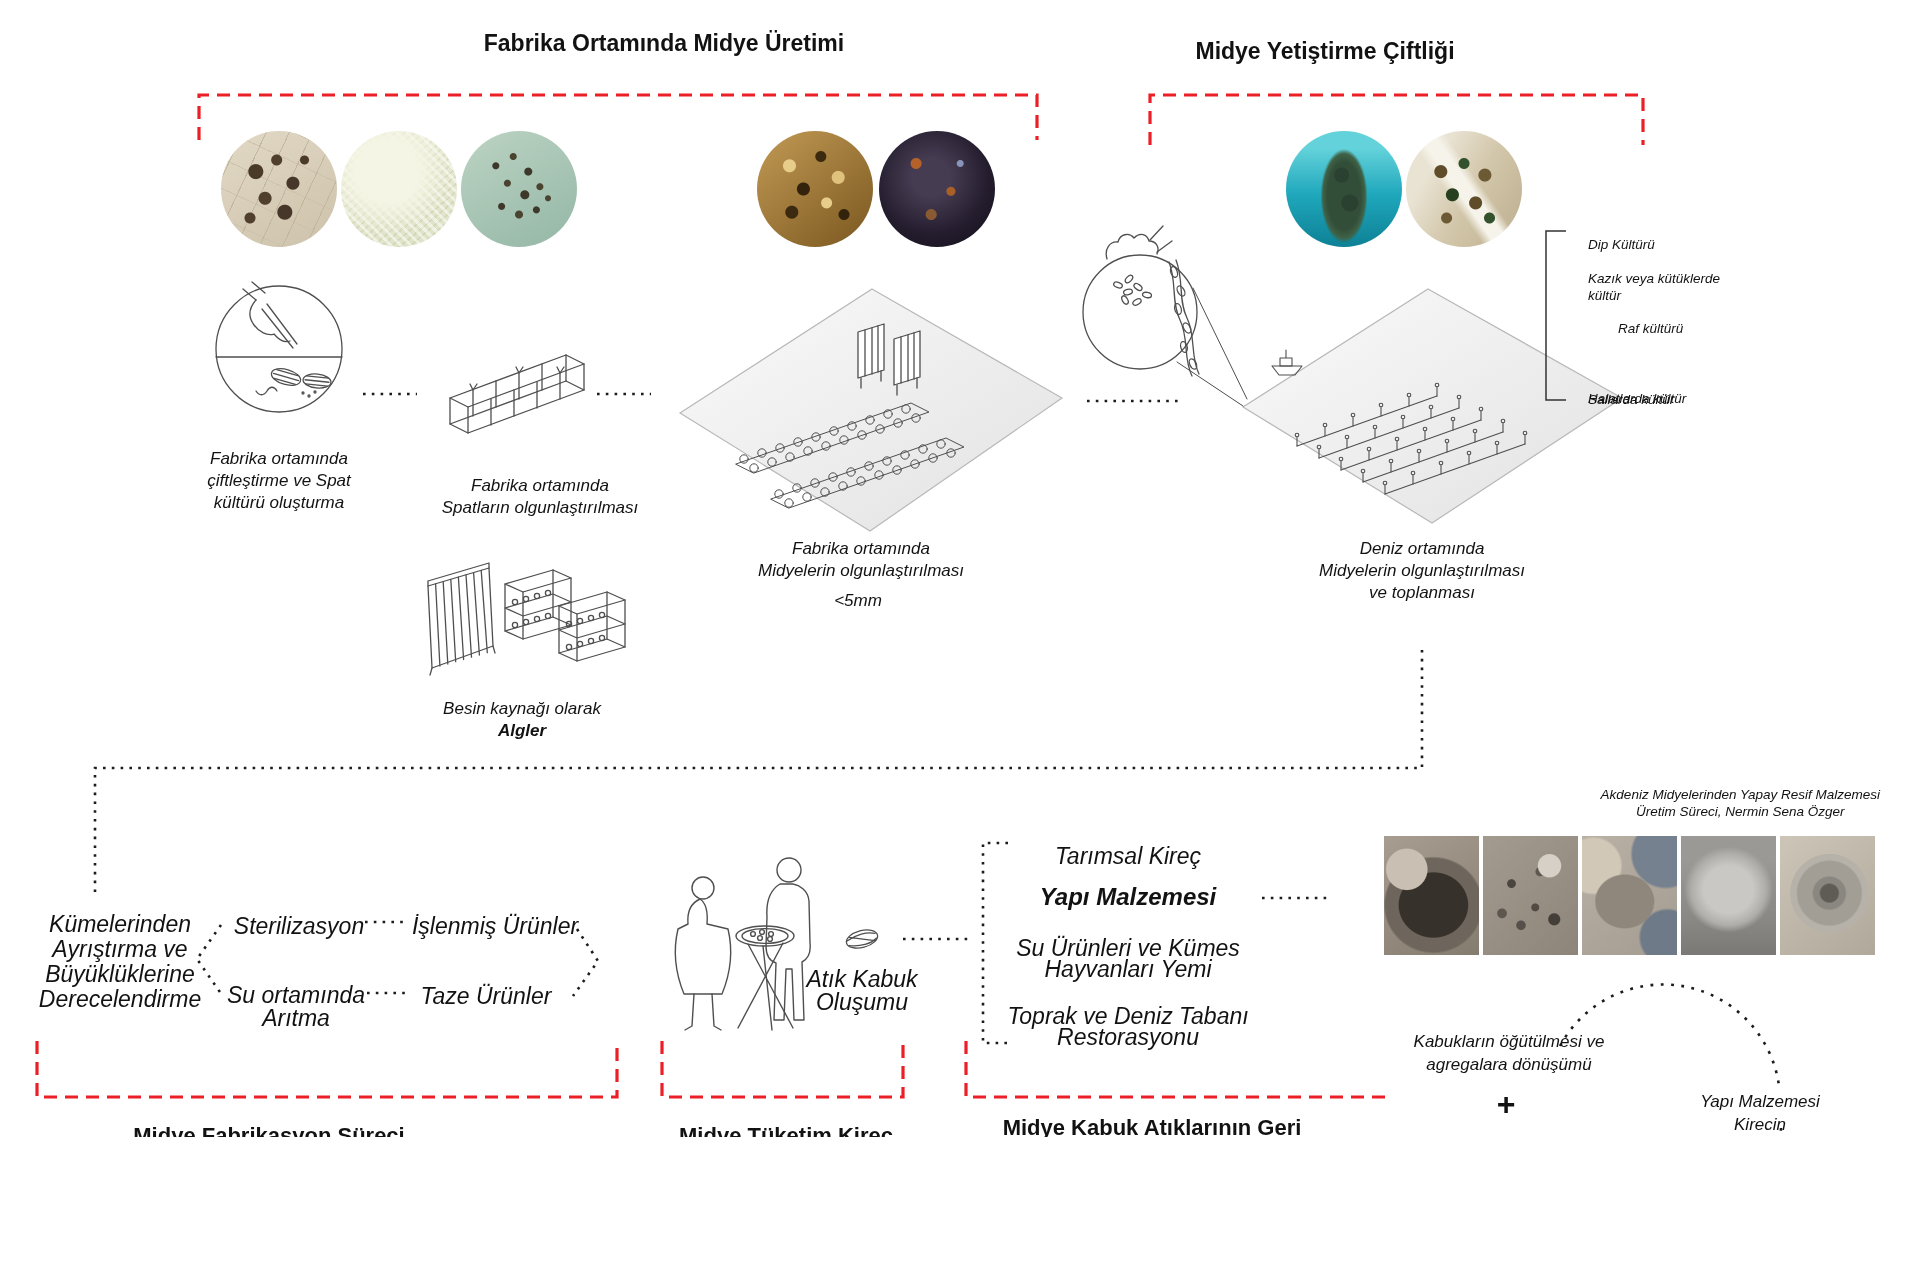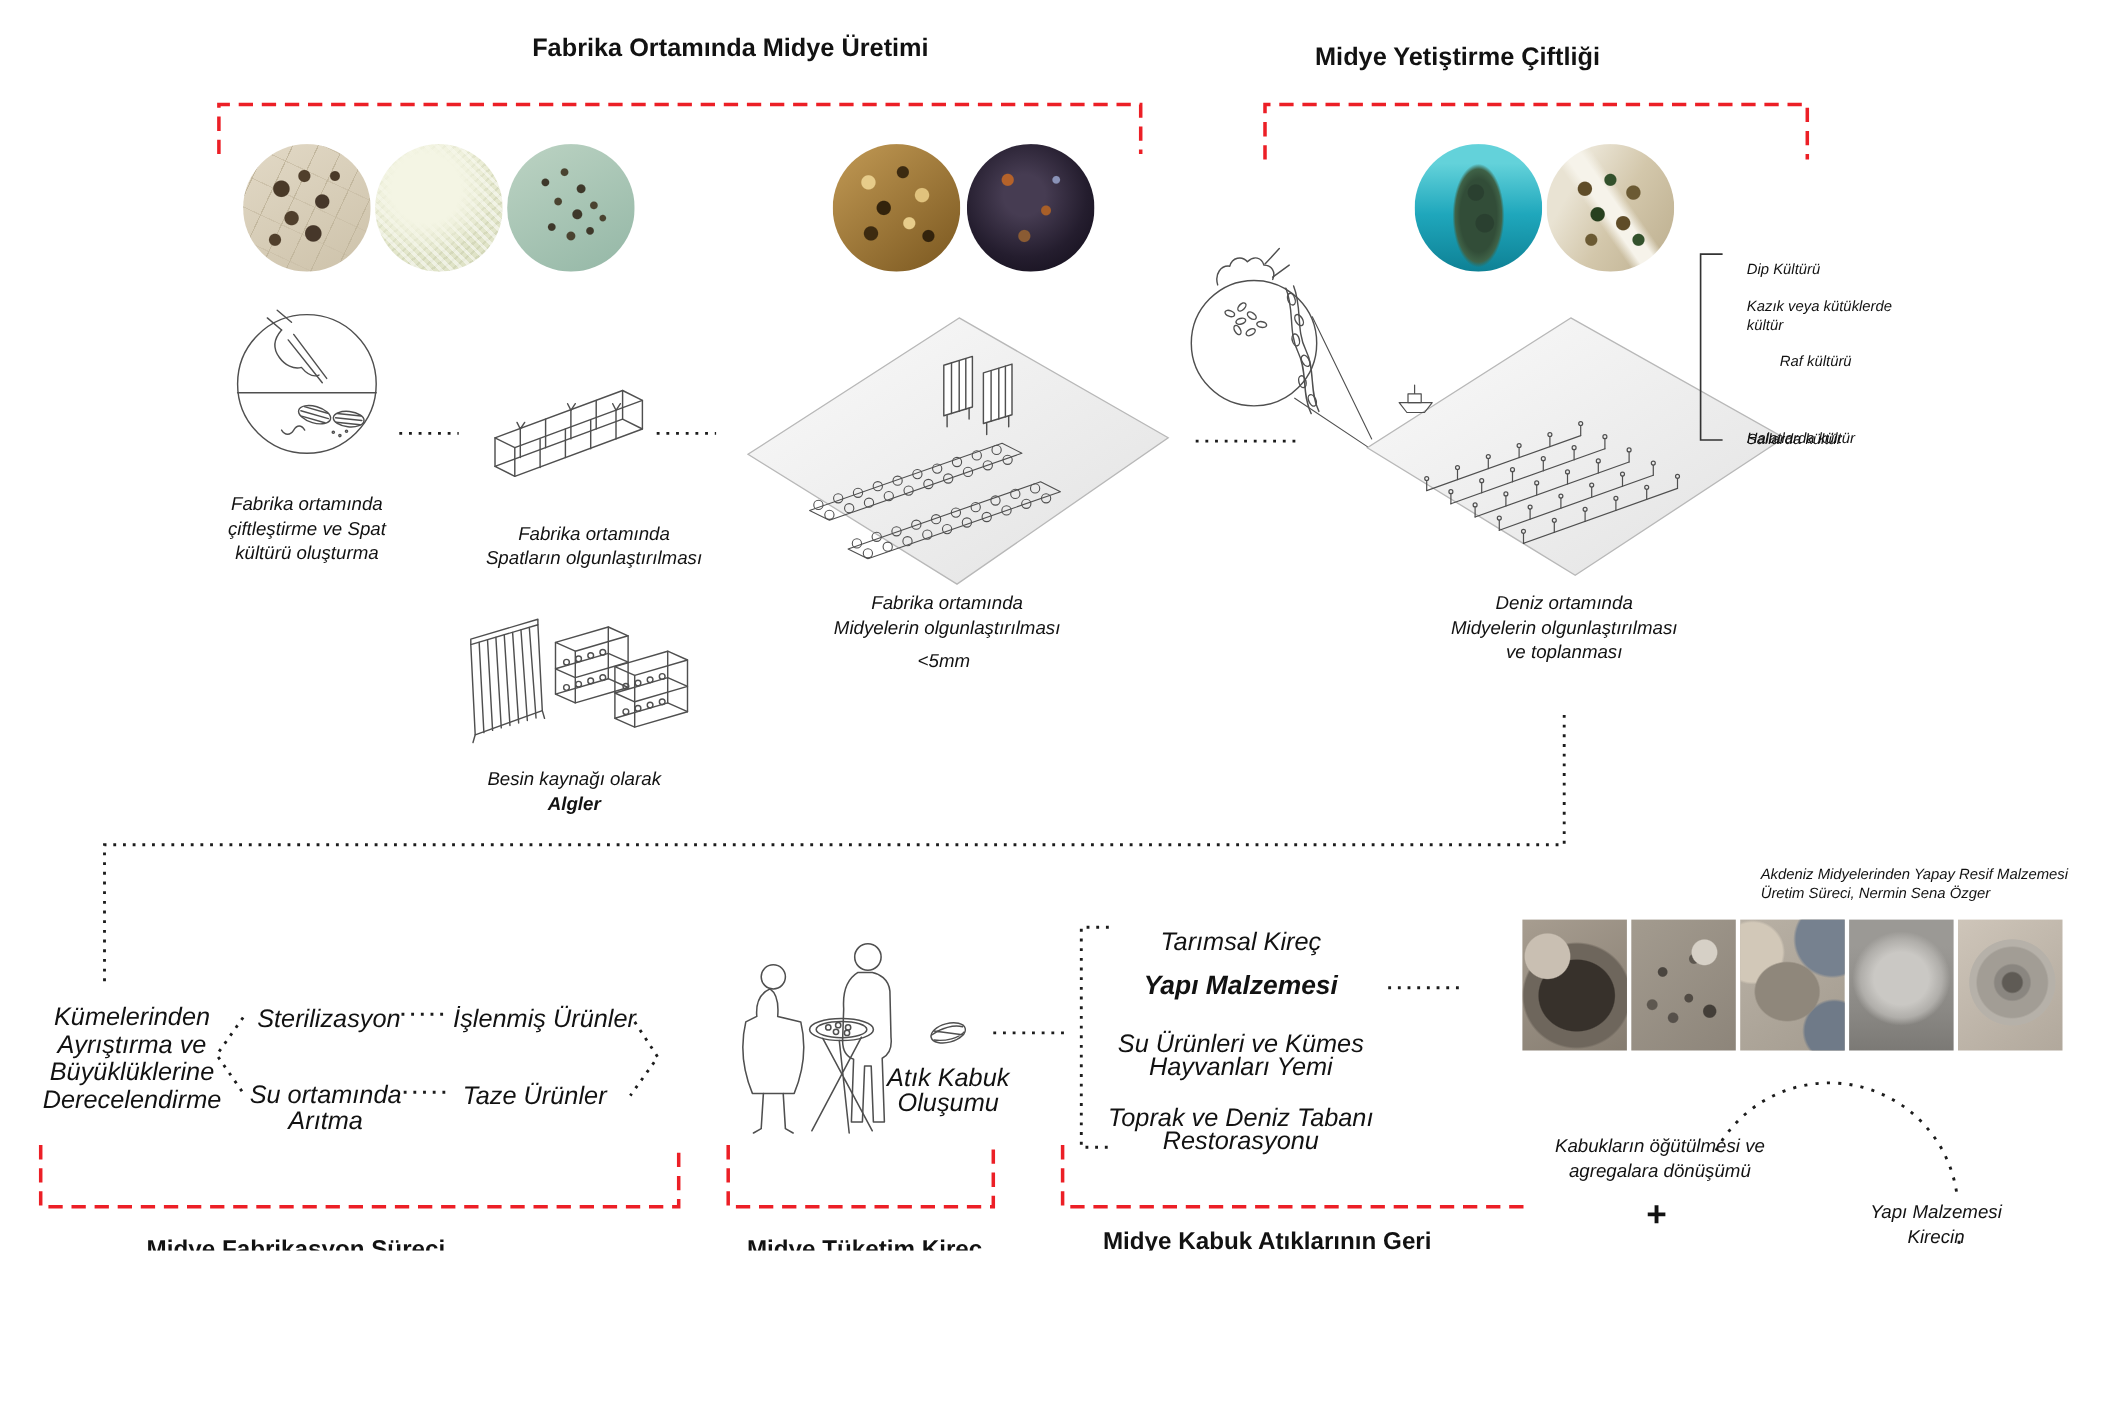--- a/index.html
+++ b/index.html
@@ -1,21 +1,21 @@
 <!DOCTYPE html>
 <html><head>
 <meta charset="utf-8">
 <style>
   html,body{margin:0;padding:0;background:#fff;}
   .stage{position:relative;width:1920px;height:1137px;background:#fff;overflow:hidden;
          font-family:"Liberation Sans", sans-serif;color:#121212;}
   svg.overlay{position:absolute;left:0;top:0;}
   .t{position:absolute;white-space:pre-line;color:#121212;}
   .c{transform:translateX(-50%);text-align:center;}
-  .r{text-align:left;margin-left:36px;}
+  .r{text-align:center;margin-left:36px;}
   .title{font-weight:700;font-size:23px;white-space:nowrap;}
   .cap{font-style:italic;font-size:17px;line-height:22px;}
   .small{font-style:italic;font-size:13.5px;line-height:16.5px;}
   .item{font-style:italic;font-size:23px;line-height:21px;}
   .sec{font-weight:700;font-size:22px;line-height:32px;}
   .bi{font-weight:700;font-style:italic;}
   .plus{font-weight:700;font-size:32px;font-style:normal;}
   .photo-circle{position:absolute;width:116px;height:116px;border-radius:50%;}
   .strip-photo{position:absolute;width:95px;height:119px;top:836px;}
   

